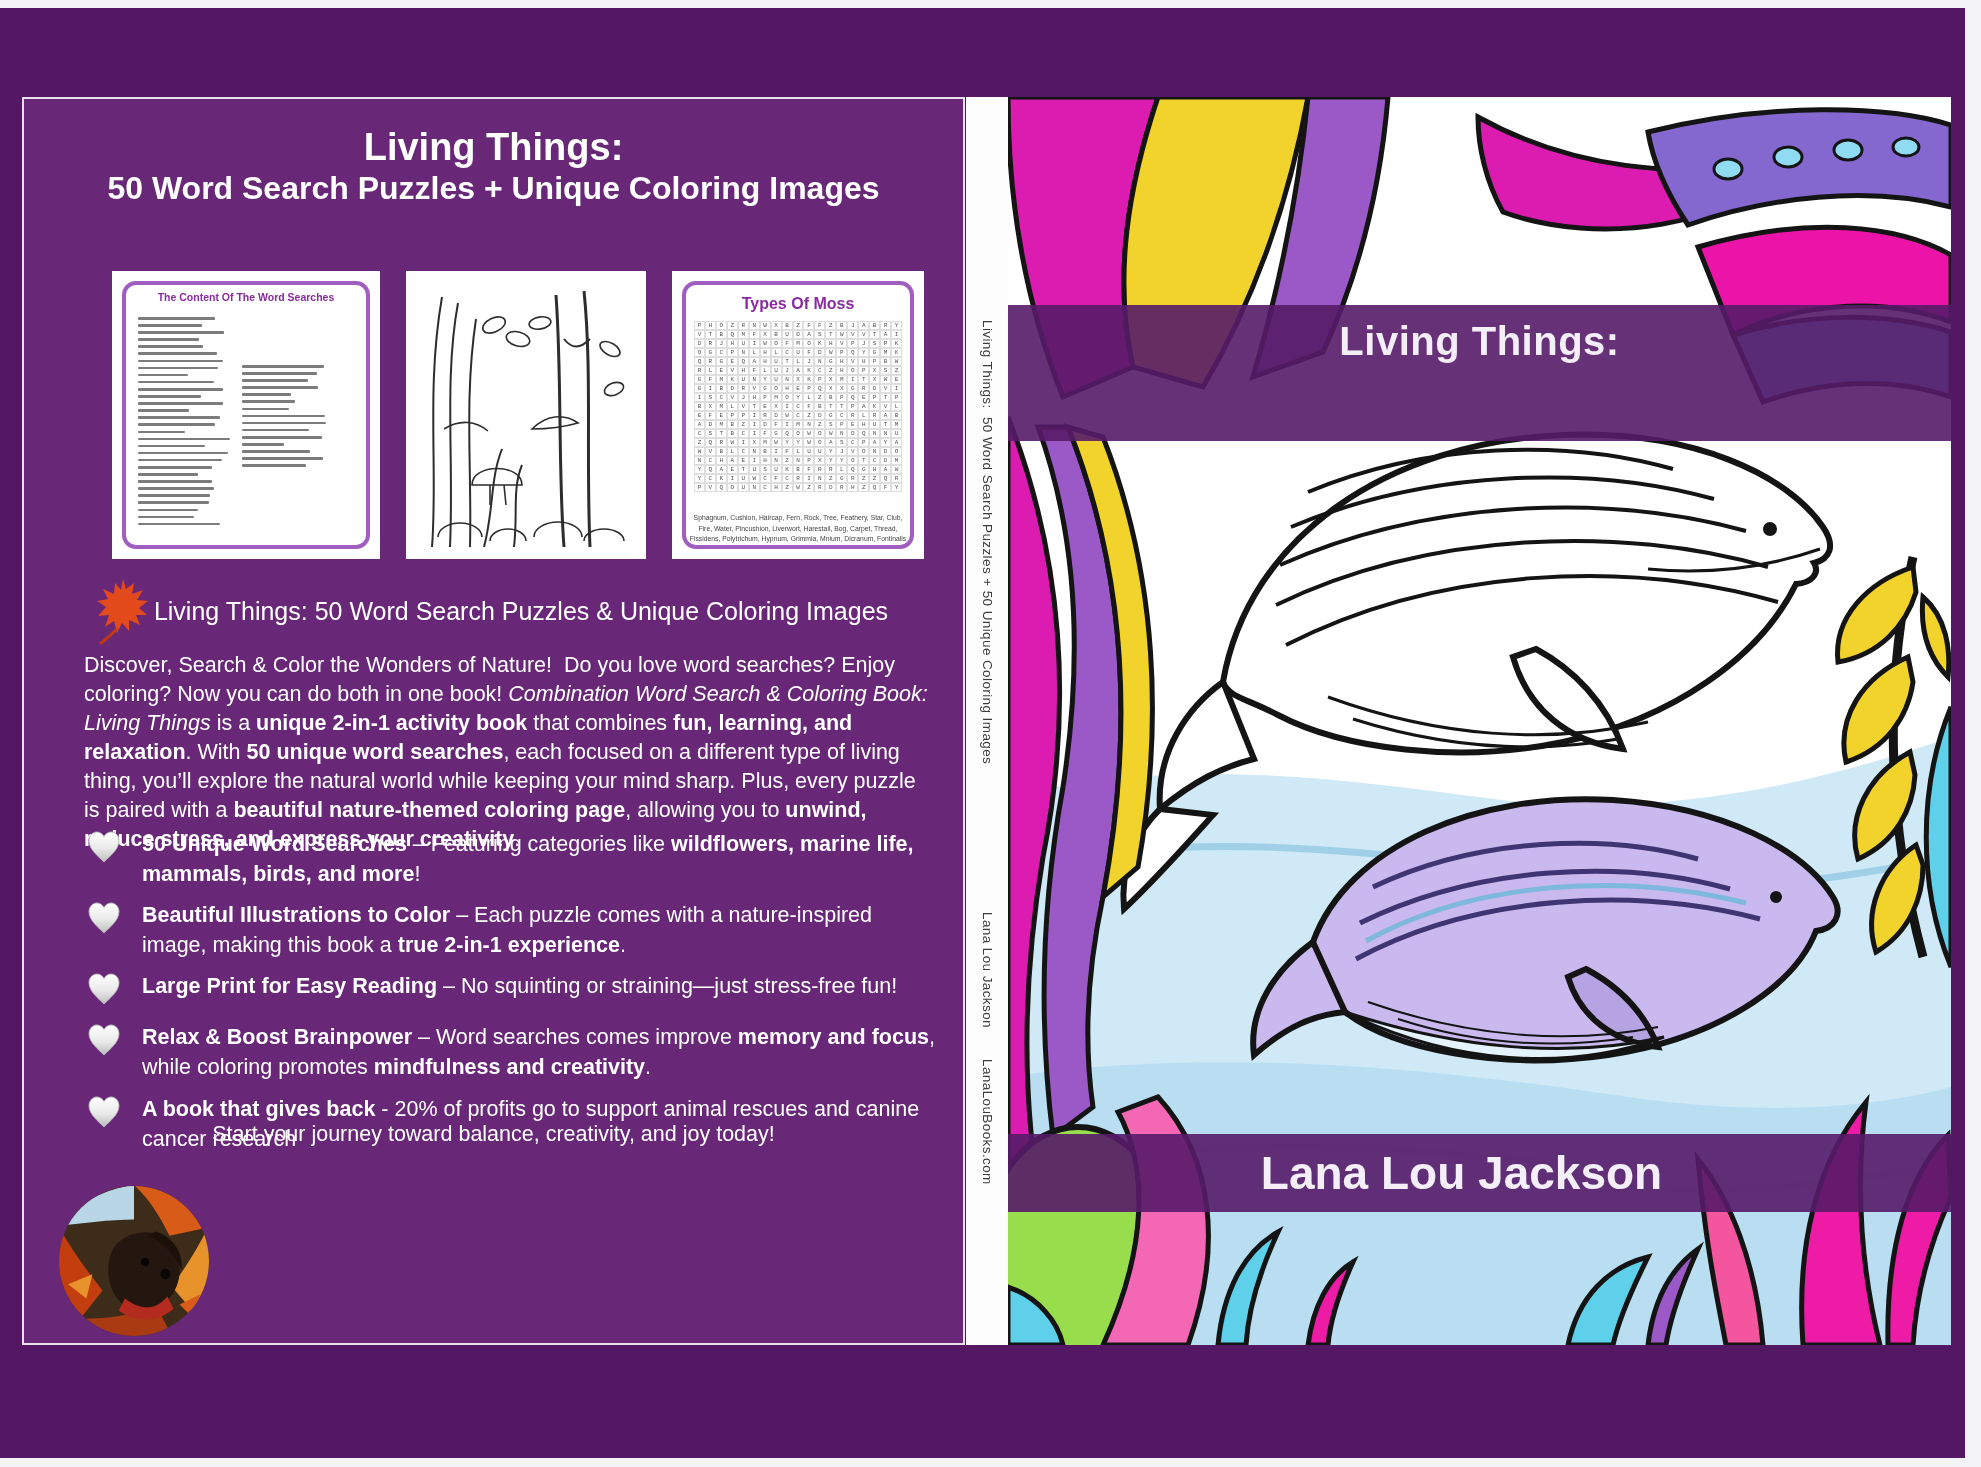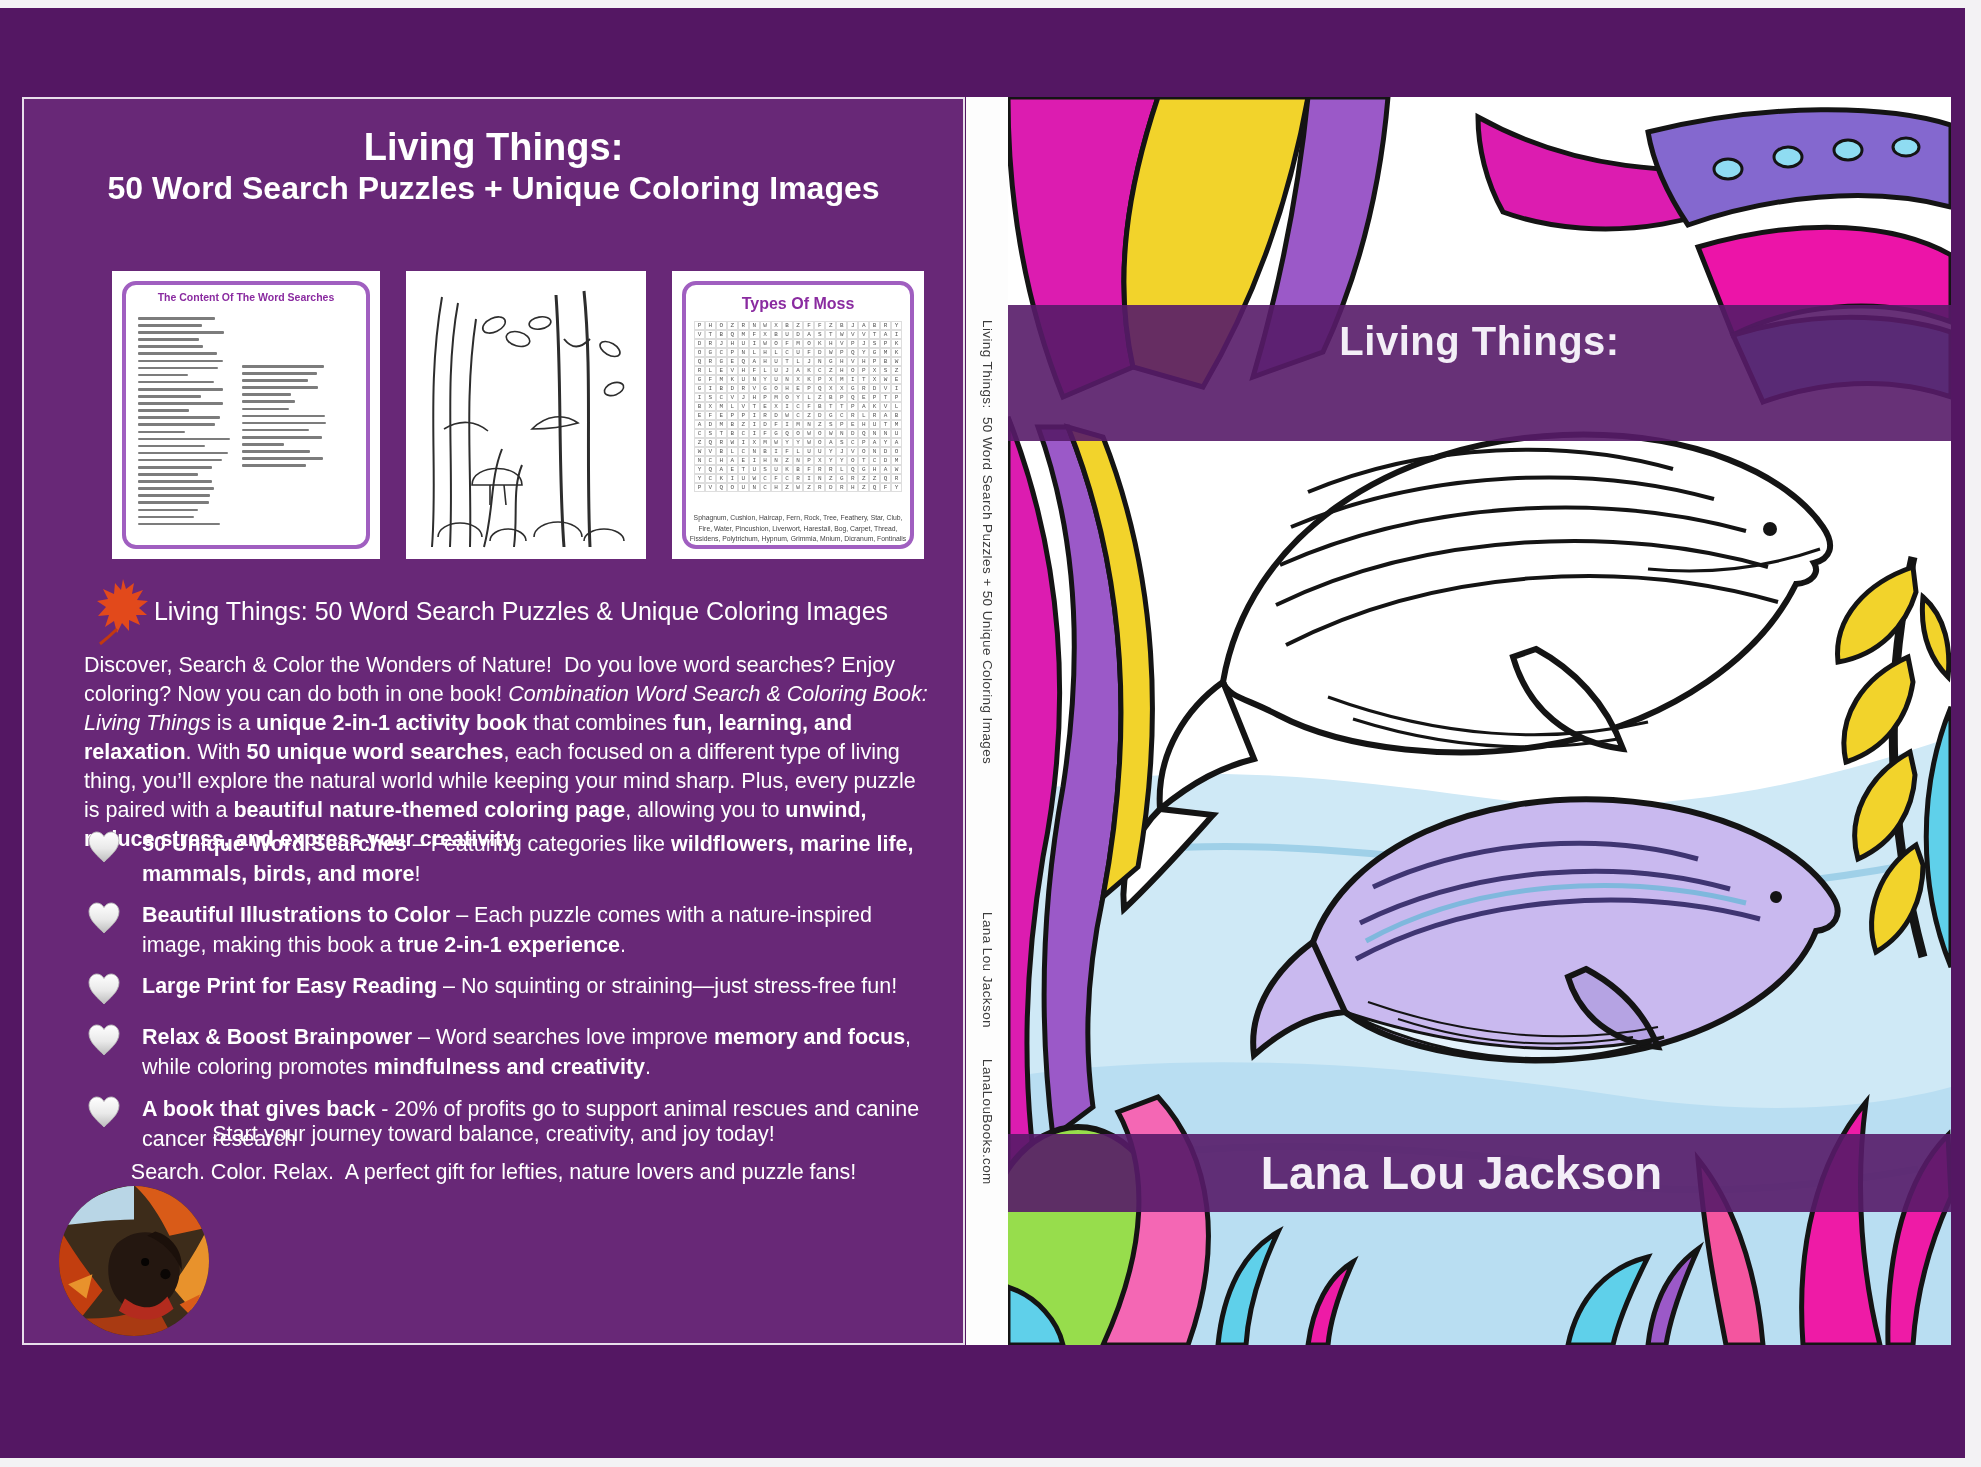--- a/index.html
+++ b/index.html
@@ -562,32 +562,31 @@
       <div class="bullet">
         <svg class="heart" width="36" height="44" viewBox="0 0 24 24">
             <path fill="url(#heartGrad)" stroke="#b9b9b9" stroke-width=".6" d="M12,22 C8,18 2,13.5 2,7.8 C2,4.5 4.4,2 7.2,2 C9.2,2 11,3.2 12,5 C13,3.2 14.8,2 16.8,2 C19.6,2 22,4.5 22,7.8 C22,13.5 16,18 12,22 Z"></path>
           </svg>
         <div class="btxt"><span class="b">Large Print for Easy Reading</span><span> – No squinting or straining—just stress-free fun!</span></div>
       </div>
       <div class="bullet">
         <svg class="heart" width="36" height="44" viewBox="0 0 24 24">
             <path fill="url(#heartGrad)" stroke="#b9b9b9" stroke-width=".6" d="M12,22 C8,18 2,13.5 2,7.8 C2,4.5 4.4,2 7.2,2 C9.2,2 11,3.2 12,5 C13,3.2 14.8,2 16.8,2 C19.6,2 22,4.5 22,7.8 C22,13.5 16,18 12,22 Z"></path>
           </svg>
-        <div class="btxt"><span class="b">Relax &amp; Boost Brainpower</span><span> – Word searches love improve </span><span class="b">memory and focus</span><span>, while coloring promotes </span><span class="b">mindfulness and creativity</span><span>.</span></div>
+        <div class="btxt"><span class="b">Relax &amp; Boost Brainpower</span><span> – Word searches comes improve </span><span class="b">memory and focus</span><span>, while coloring promotes </span><span class="b">mindfulness and creativity</span><span>.</span></div>
       </div>
       <div class="bullet">
         <svg class="heart" width="36" height="44" viewBox="0 0 24 24">
             <path fill="url(#heartGrad)" stroke="#b9b9b9" stroke-width=".6" d="M12,22 C8,18 2,13.5 2,7.8 C2,4.5 4.4,2 7.2,2 C9.2,2 11,3.2 12,5 C13,3.2 14.8,2 16.8,2 C19.6,2 22,4.5 22,7.8 C22,13.5 16,18 12,22 Z"></path>
           </svg>
         <div class="btxt"><span class="b">A book that gives back</span><span> - 20% of profits go to support animal rescues and canine cancer research</span></div>
       </div>
     </div>
 
     <div class="closing1">Start your journey toward balance, creativity, and joy today!</div>
-    <div class="closing2">Search. Color. Relax.&nbsp; A perfect gift for lefties, nature lovers and puzzle fans!</div>
 
     <svg class="logo" viewBox="0 0 150 150">
       <defs>
           <clipPath id="logoClip">
             <circle cx="75" cy="75" r="74"></circle>
           </clipPath>
         </defs>
       <g clip-path="url(#logoClip)">
         <rect width="150" height="150" fill="#3d2c1a"></rect>
         <path d="M0,40 C20,18 45,4 75,0 L75,34 C50,34 25,38 0,40 Z" fill="#b9d6e6"></path>

